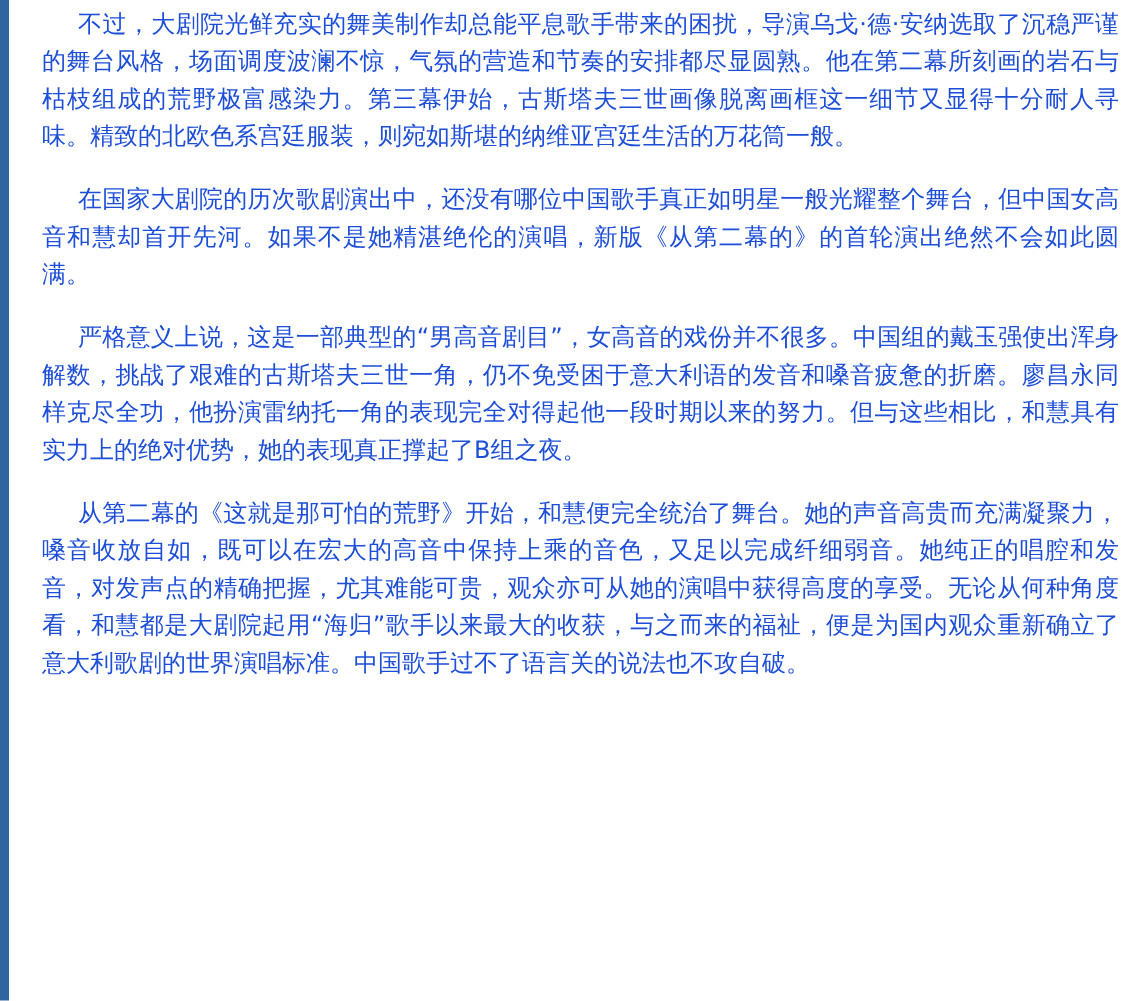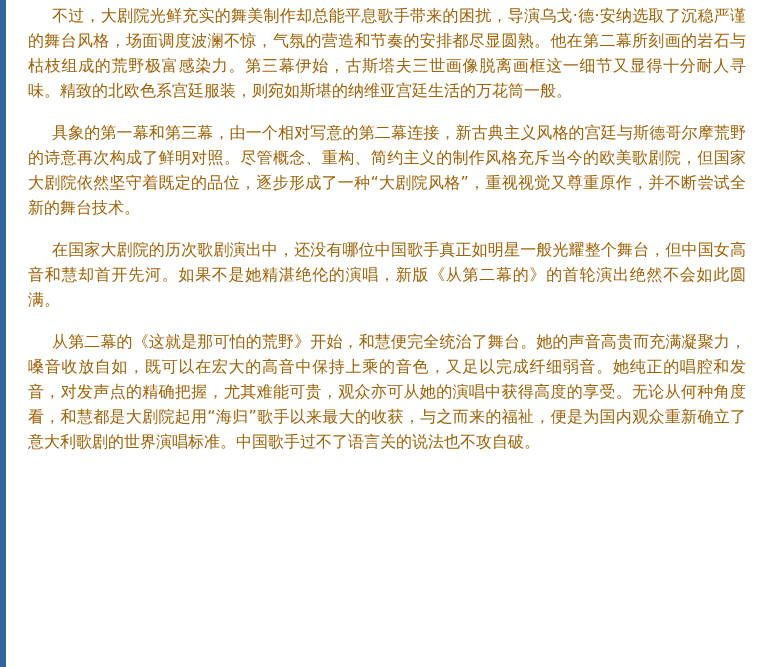--- a/index.html
+++ b/index.html
@@ -27,29 +27,29 @@
     top: 0;
     left: 0;
     width: 760px;
     box-sizing: border-box;
     padding: 3px 14px 0 28px;
   }
   .article p {
     margin: 0 0 17px 0;
     font-size: 16px;
     line-height: 25px;
-    color: #a16207;
+    color: #1d4ed8;
     text-indent: 24px;
     text-align: justify;
     letter-spacing: 0;
   }
 </style>
 </head>
 <body>
 
 <div class="accent-bar"></div>
 
 <div class="article">
   <p>不过，大剧院光鲜充实的舞美制作却总能平息歌手带来的困扰，导演乌戈·德·安纳选取了沉稳严谨的舞台风格，场面调度波澜不惊，气氛的营造和节奏的安排都尽显圆熟。他在第二幕所刻画的岩石与枯枝组成的荒野极富感染力。第三幕伊始，古斯塔夫三世画像脱离画框这一细节又显得十分耐人寻味。精致的北欧色系宫廷服装，则宛如斯堪的纳维亚宫廷生活的万花筒一般。</p>
-  <p>具象的第一幕和第三幕，由一个相对写意的第二幕连接，新古典主义风格的宫廷与斯德哥尔摩荒野的诗意再次构成了鲜明对照。尽管概念、重构、简约主义的制作风格充斥当今的欧美歌剧院，但国家大剧院依然坚守着既定的品位，逐步形成了一种“大剧院风格”，重视视觉又尊重原作，并不断尝试全新的舞台技术。</p>
   <p>在国家大剧院的历次歌剧演出中，还没有哪位中国歌手真正如明星一般光耀整个舞台，但中国女高音和慧却首开先河。如果不是她精湛绝伦的演唱，新版《从第二幕的》的首轮演出绝然不会如此圆满。</p>
+  <p>严格意义上说，这是一部典型的“男高音剧目”，女高音的戏份并不很多。中国组的戴玉强使出浑身解数，挑战了艰难的古斯塔夫三世一角，仍不免受困于意大利语的发音和嗓音疲惫的折磨。廖昌永同样克尽全功，他扮演雷纳托一角的表现完全对得起他一段时期以来的努力。但与这些相比，和慧具有实力上的绝对优势，她的表现真正撑起了B组之夜。</p>
   <p>从第二幕的《这就是那可怕的荒野》开始，和慧便完全统治了舞台。她的声音高贵而充满凝聚力，嗓音收放自如，既可以在宏大的高音中保持上乘的音色，又足以完成纤细弱音。她纯正的唱腔和发音，对发声点的精确把握，尤其难能可贵，观众亦可从她的演唱中获得高度的享受。无论从何种角度看，和慧都是大剧院起用“海归”歌手以来最大的收获，与之而来的福祉，便是为国内观众重新确立了意大利歌剧的世界演唱标准。中国歌手过不了语言关的说法也不攻自破。</p>
 </div>
 
 </body></html>

